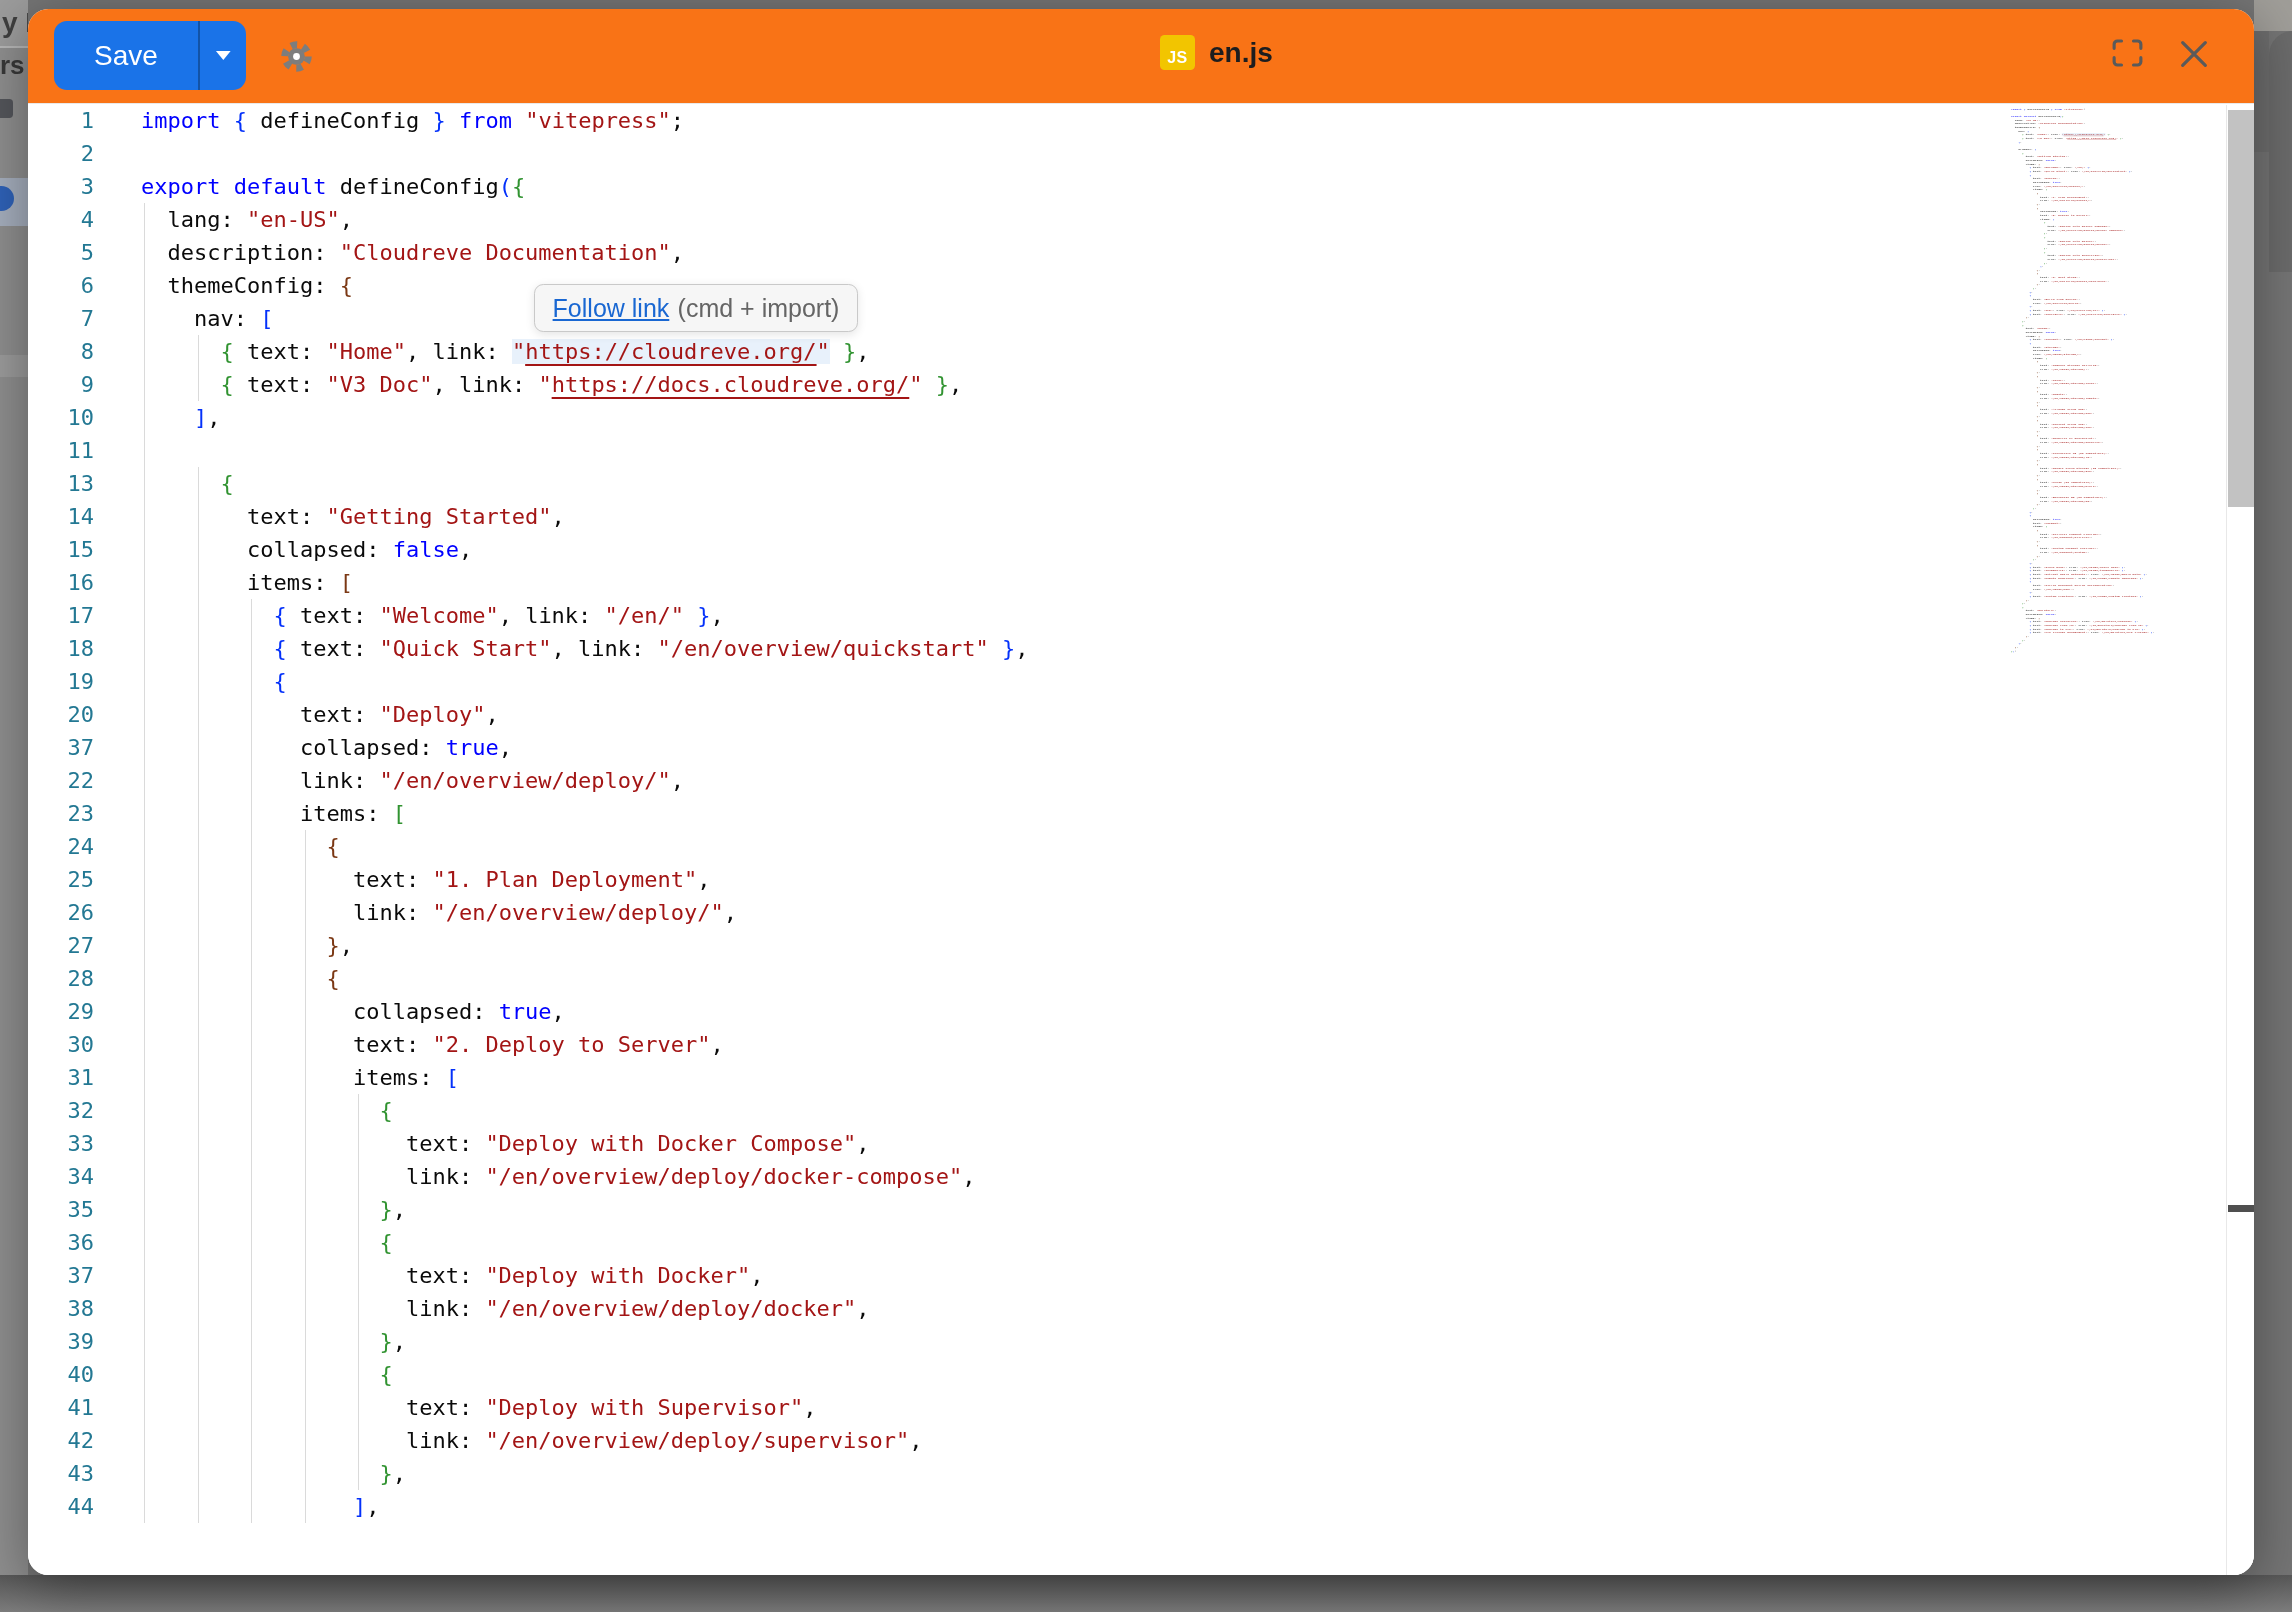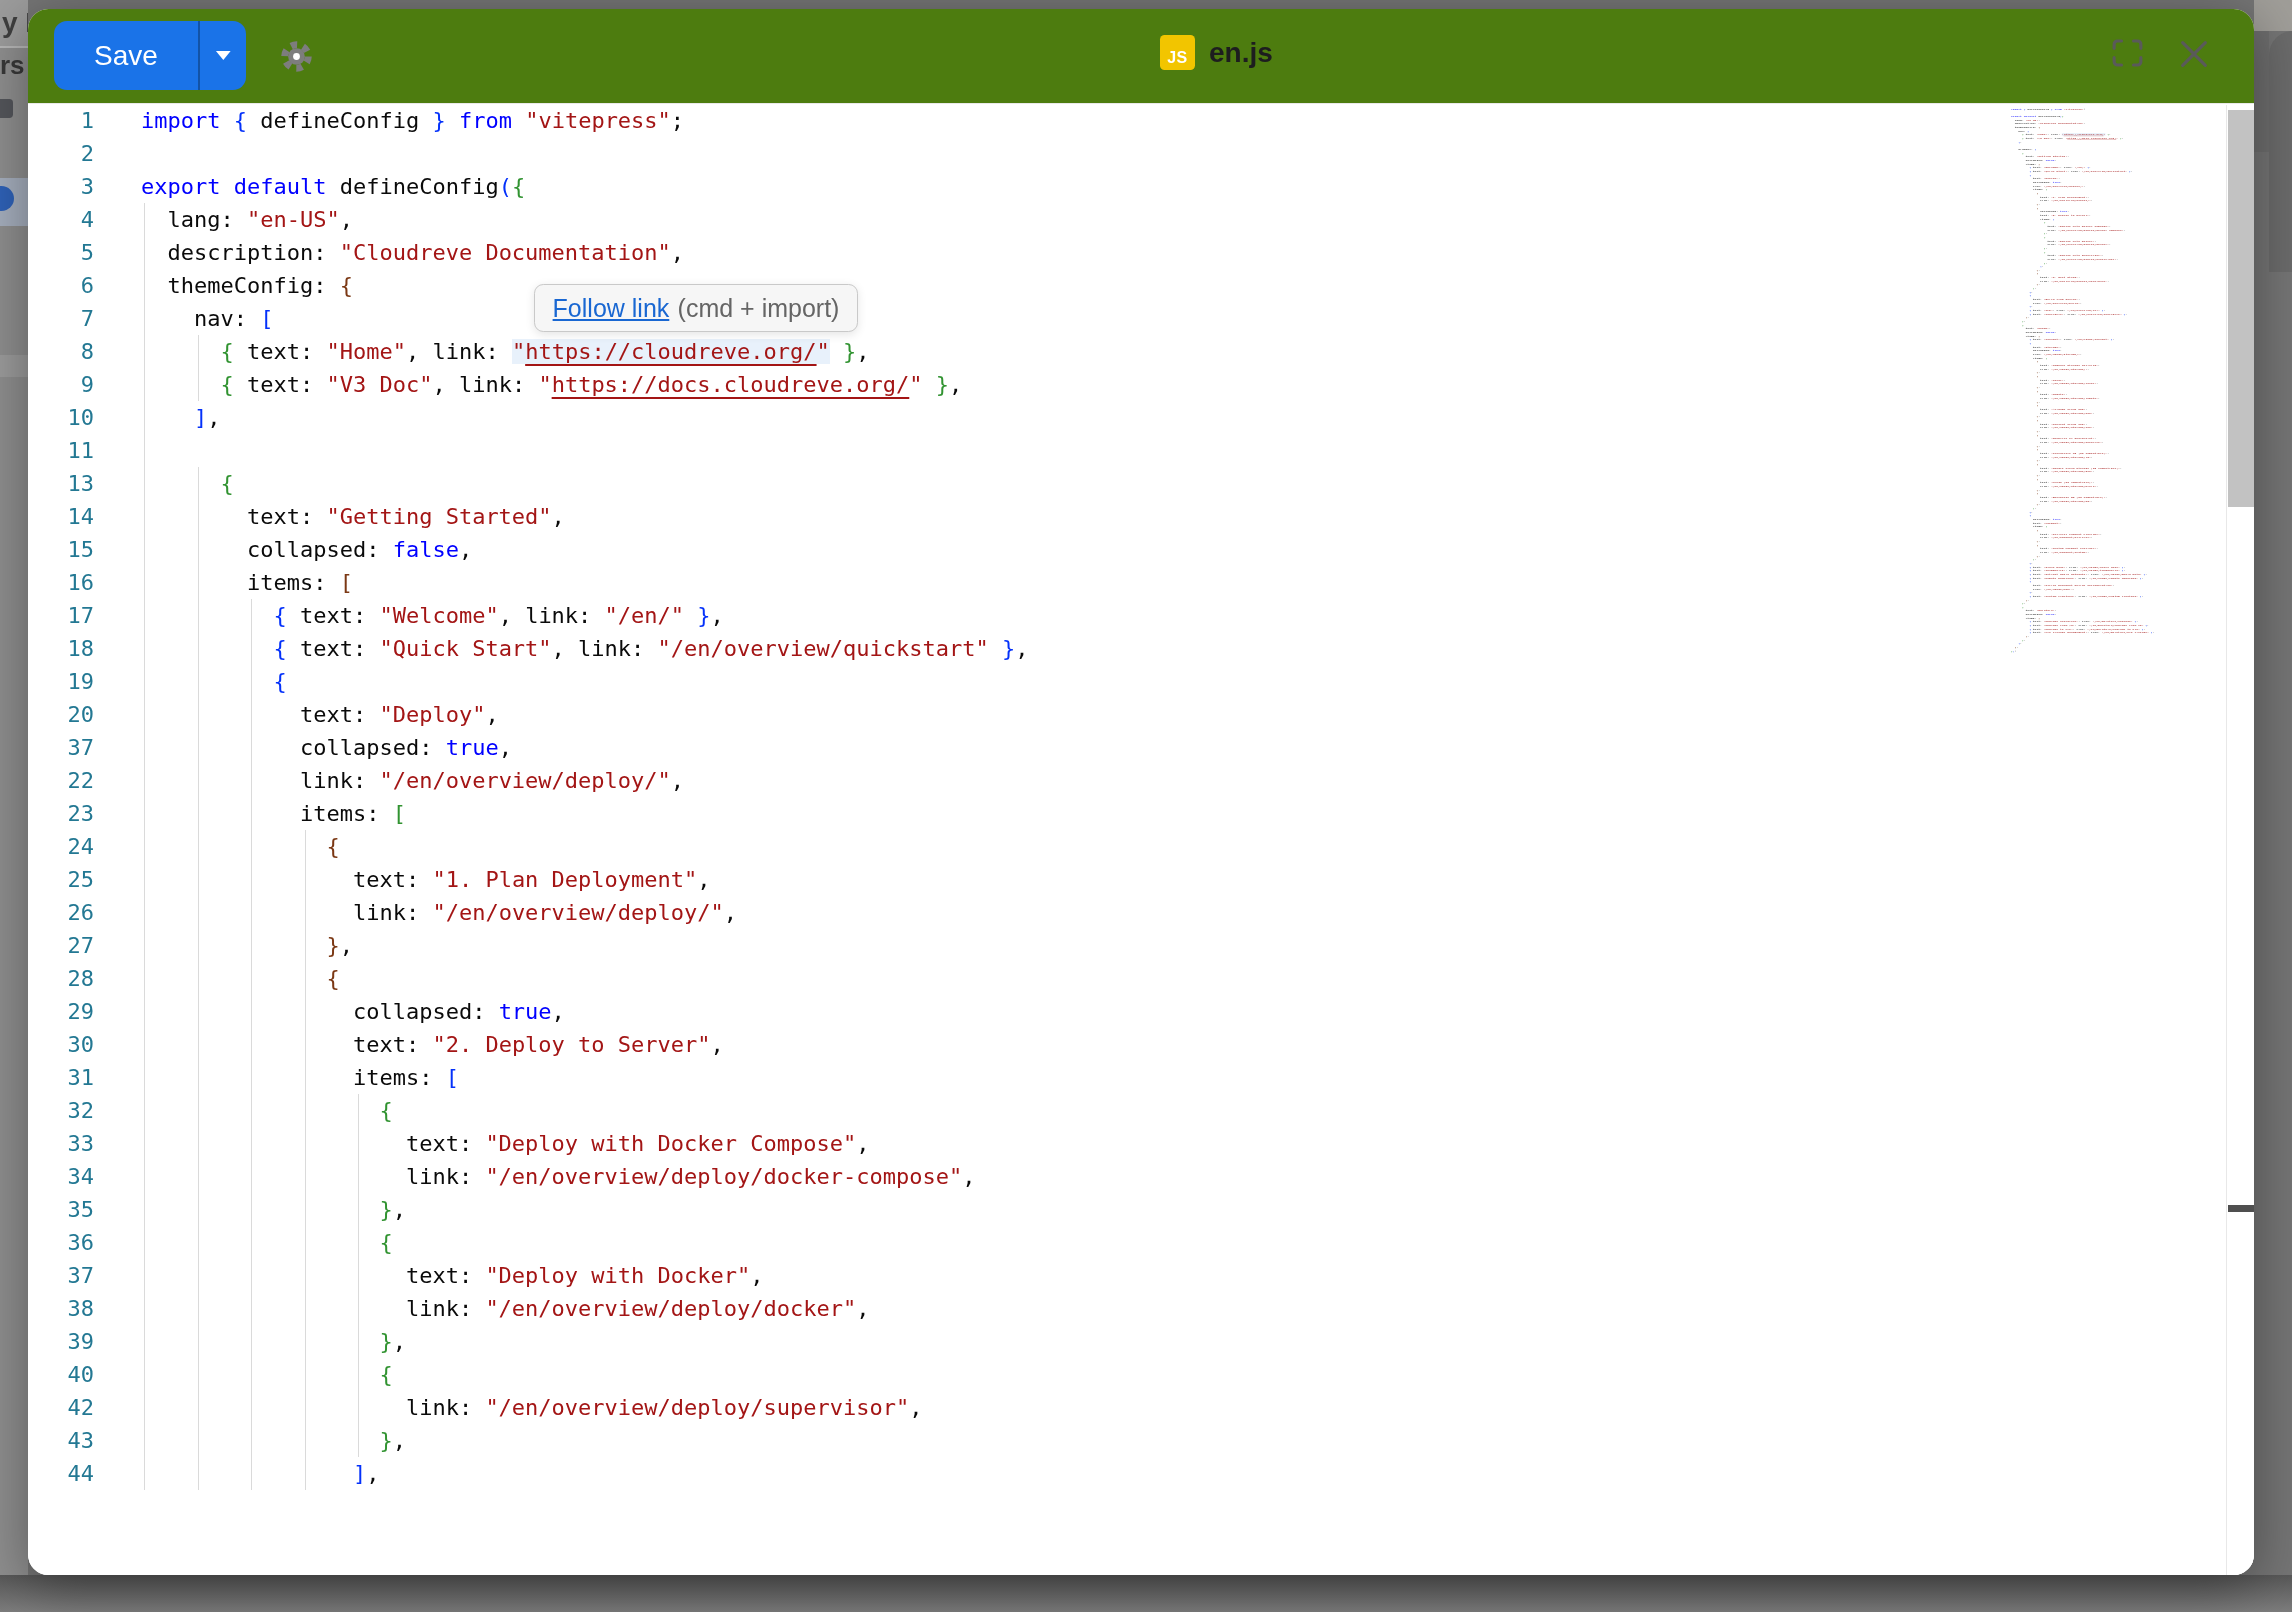--- a/index.html
+++ b/index.html
@@ -26,21 +26,21 @@
                border-top-left-radius:26px; background:#6b6b6b; }
   .bg-right-fade{ position:absolute; left:0; top:31px; width:15px; height:121px; background:#6e6e6e; }
   .bg-bottom { position:absolute; left:0; top:1575px; width:2293px; height:37px;
                background:linear-gradient(180deg,#585858,#7d7d7d); }
 
   
   .modal { position:absolute; left:28px; top:9.3px; width:2226px; height:1566px; background:#fff;
            border-radius:20.4px; box-shadow:0 11px 56px rgba(0,0,0,.38); overflow:hidden; }
 
   
-  .header { position:relative; height:95px; border-bottom:1.9px solid #e9e9e9; background:#4d7c0f; }
+  .header { position:relative; height:95px; border-bottom:1.9px solid #e9e9e9; background:#f97316; }
   .save-group { position:absolute; left:26px; top:12px; height:69px; width:192px; display:flex;
                 background:var(--accent,#1a73e8); border-radius:13px; overflow:hidden; cursor:pointer; }
   .save-main  { width:144px; display:flex; align-items:center; justify-content:center;
                 color:#fff; font-size:28px; font-weight:500; }
   .save-divider { width:1.9px; background:rgba(0,0,0,.28); }
   .save-caret { flex:1; display:flex; align-items:center; justify-content:center; }
   .icon-btn { position:absolute; display:flex; align-items:center; justify-content:center; cursor:pointer; background:none; border:none; }
   .gear-btn { left:250px; top:29px; width:37px; height:37px; }
   .title-group { position:absolute; left:1132px; top:26px; height:35px; display:flex; align-items:center; gap:14px; }
   .js-badge { width:35px; height:35px; border-radius:4.6px; background:var(--badge,#f2c500);
@@ -409,20 +409,29 @@
           <span class="lc">                  <span style="color:#319331">}</span>,</span>
         </div>
         <div class="cl">
           <i class="guide" style="left:116px"></i>
           <i class="guide" style="left:170px"></i>
           <i class="guide" style="left:223px"></i>
           <i class="guide" style="left:277px"></i>
           <i class="guide" style="left:330px"></i>
           <span class="ln">40</span>
           <span class="lc">                  <span style="color:#319331">{</span></span>
+        </div>
+        <div class="cl">
+          <i class="guide" style="left:116px"></i>
+          <i class="guide" style="left:170px"></i>
+          <i class="guide" style="left:223px"></i>
+          <i class="guide" style="left:277px"></i>
+          <i class="guide" style="left:330px"></i>
+          <span class="ln">41</span>
+          <span class="lc">                    text: <span class="t-str">"Deploy with Supervisor"</span>,</span>
         </div>
         <div class="cl">
           <i class="guide" style="left:116px"></i>
           <i class="guide" style="left:170px"></i>
           <i class="guide" style="left:223px"></i>
           <i class="guide" style="left:277px"></i>
           <i class="guide" style="left:330px"></i>
           <span class="ln">42</span>
           <span class="lc">                    link: <span class="t-str">"/en/overview/deploy/supervisor"</span>,</span>
         </div>

